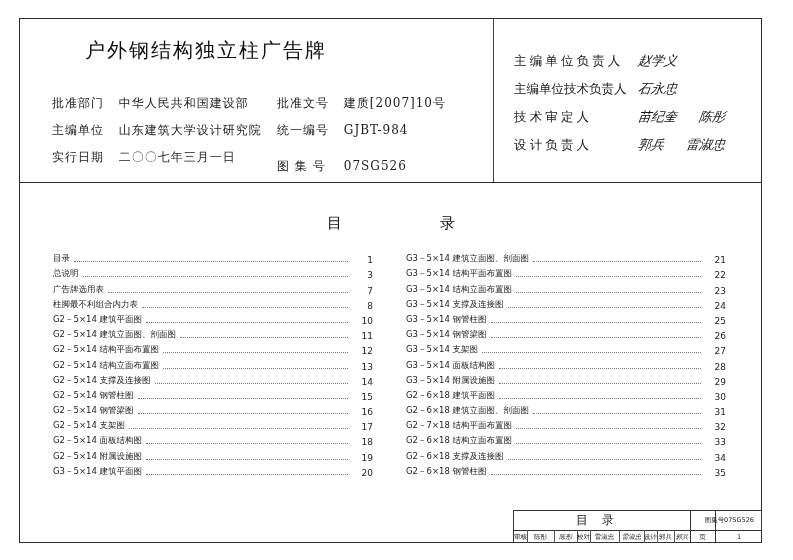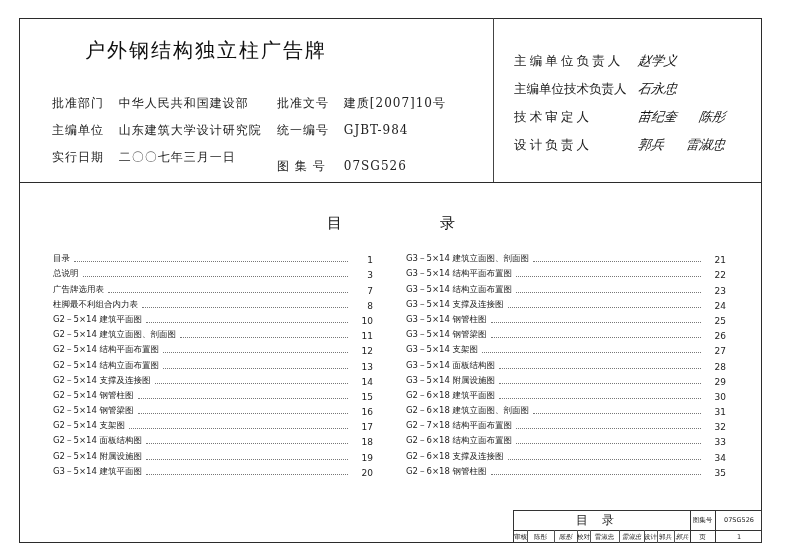--- a/index.html
+++ b/index.html
@@ -248,21 +248,21 @@
       <span class="dots"></span>
       <span class="pg">35</span>
     </div>
 </div>
 
 <div class="tb">
   <div class="name">目录</div>
   <div class="hline"></div>
   <div class="v" style="left:176px;"></div>
   <div class="v" style="left:201px;"></div>
-  <div class="cell" style="left:176px; top:5px; width:25px;">图集号</div>
+  <div class="cell" style="left:176px; top:5px; width:25px;padding-left:12px;">图集号</div>
   <div class="cell" style="left:201px; top:5px; width:48px;">07SG526</div>
   <div class="cell" style="left:176px; top:22px; width:25px;">页</div>
   <div class="cell" style="left:201px; top:22px; width:48px;">1</div>
 
   <div class="vb" style="left:13px;"></div>
   <div class="vb" style="left:40px;"></div>
   <div class="vb" style="left:63px;"></div>
   <div class="vb" style="left:76px;"></div>
   <div class="vb" style="left:105px;"></div>
   <div class="vb" style="left:130px;"></div>

